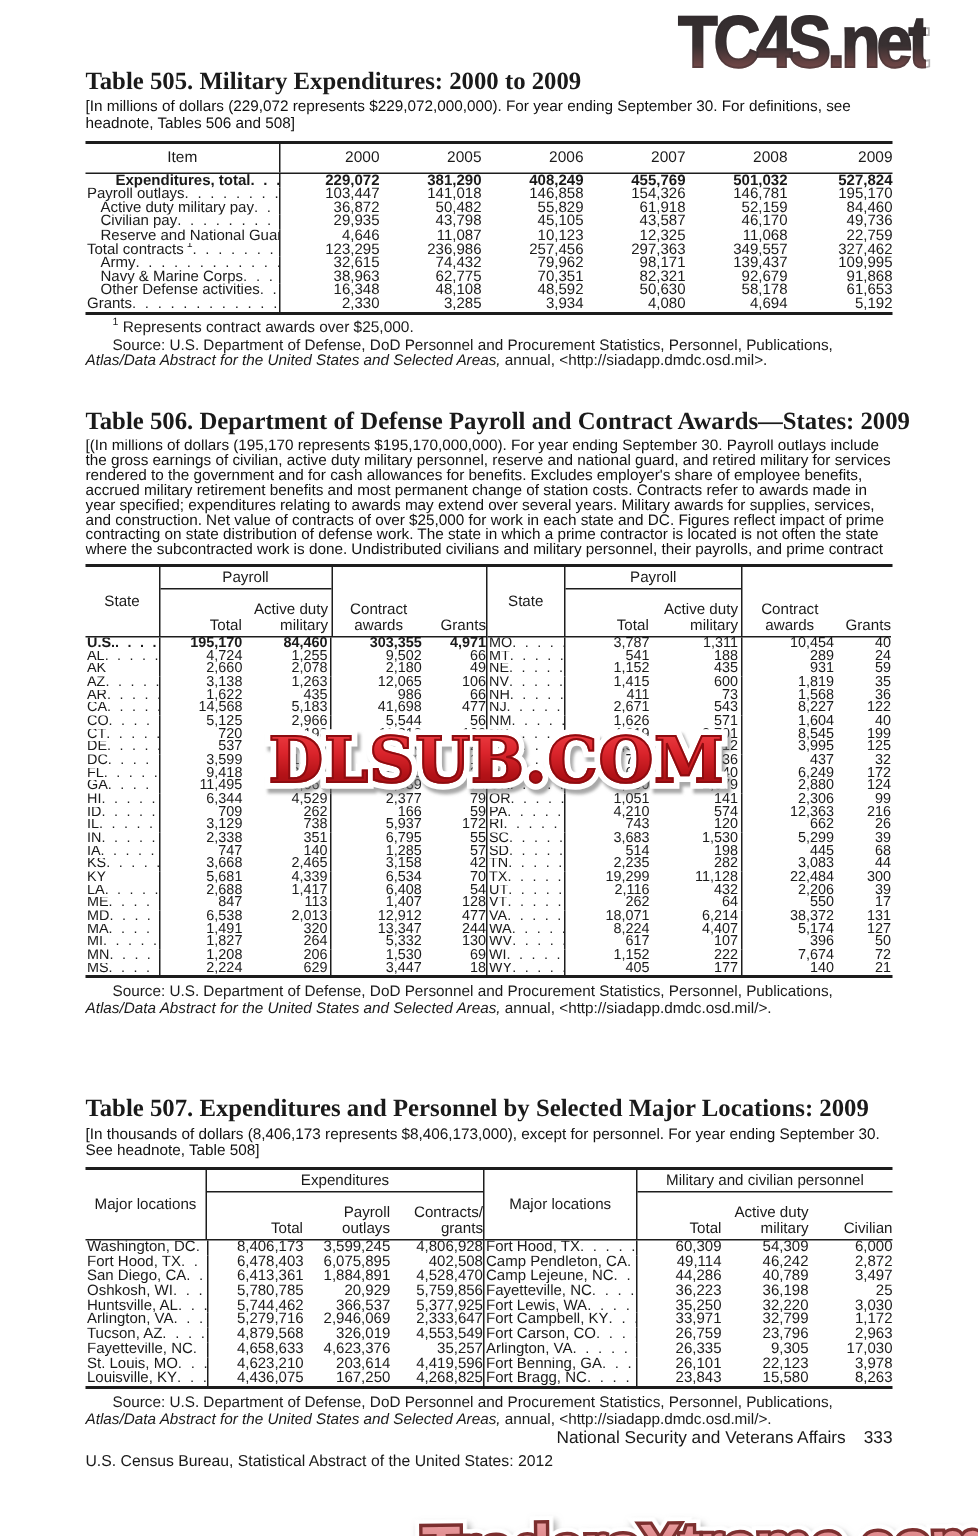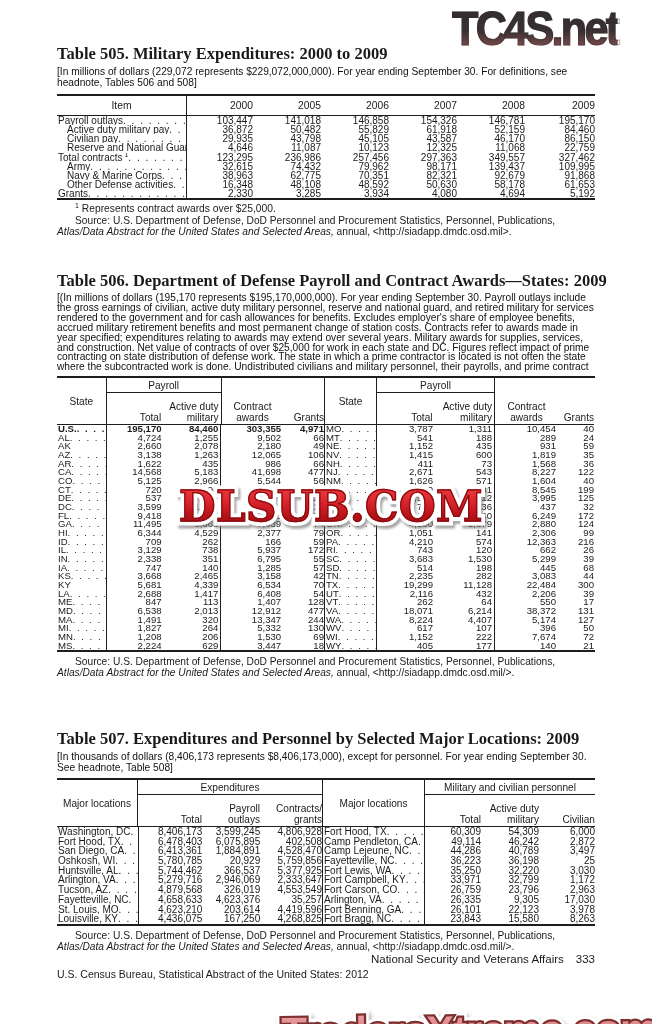--- a/index.html
+++ b/index.html
@@ -133,20 +133,32 @@
       <div id="t505-hdr">
         <div class="lblc">Item</div>
         <div class="yc">2000</div>
         <div class="yc">2005</div>
         <div class="yc">2006</div>
         <div class="yc">2007</div>
         <div class="yc">2008</div>
         <div class="yc last">2009</div>
       </div>
       <div id="t505-body">
+          <div class="row505 b">
+            <div class="lbl505">
+              <span class="ltxt ind2">Expenditures, total</span>
+              <span class="dots"></span>
+            </div>
+            <div class="val505">229,072</div>
+            <div class="val505">381,290</div>
+            <div class="val505">408,249</div>
+            <div class="val505">455,769</div>
+            <div class="val505">501,032</div>
+            <div class="val505 last">527,824</div>
+          </div>
           <div class="row505">
             <div class="lbl505">
               <span class="ltxt ind0">Payroll outlays</span>
               <span class="dots"></span>
             </div>
             <div class="val505">103,447</div>
             <div class="val505">141,018</div>
             <div class="val505">146,858</div>
             <div class="val505">154,326</div>
             <div class="val505">146,781</div>
@@ -167,21 +179,21 @@
           <div class="row505">
             <div class="lbl505">
               <span class="ltxt ind1">Civilian pay</span>
               <span class="dots"></span>
             </div>
             <div class="val505">29,935</div>
             <div class="val505">43,798</div>
             <div class="val505">45,105</div>
             <div class="val505">43,587</div>
             <div class="val505">46,170</div>
-            <div class="val505 last">86,150</div>
+            <div class="val505 last">49,736</div>
           </div>
           <div class="row505">
             <div class="lbl505">
               <span class="ltxt ind1">Reserve and National Guard pay</span>
               <span class="dots"></span>
             </div>
             <div class="val505">4,646</div>
             <div class="val505">11,087</div>
             <div class="val505">10,123</div>
             <div class="val505">12,325</div>

